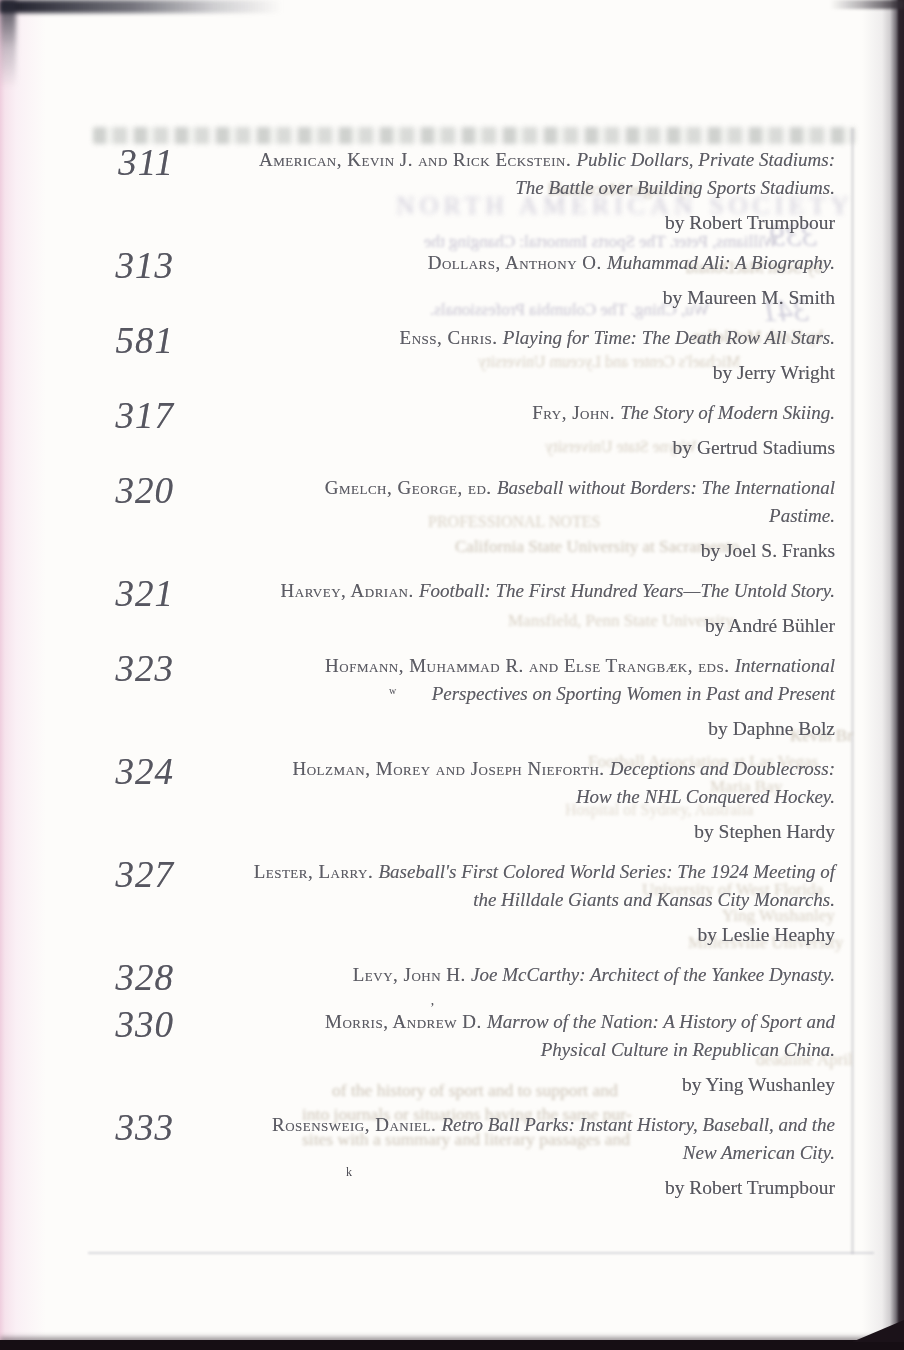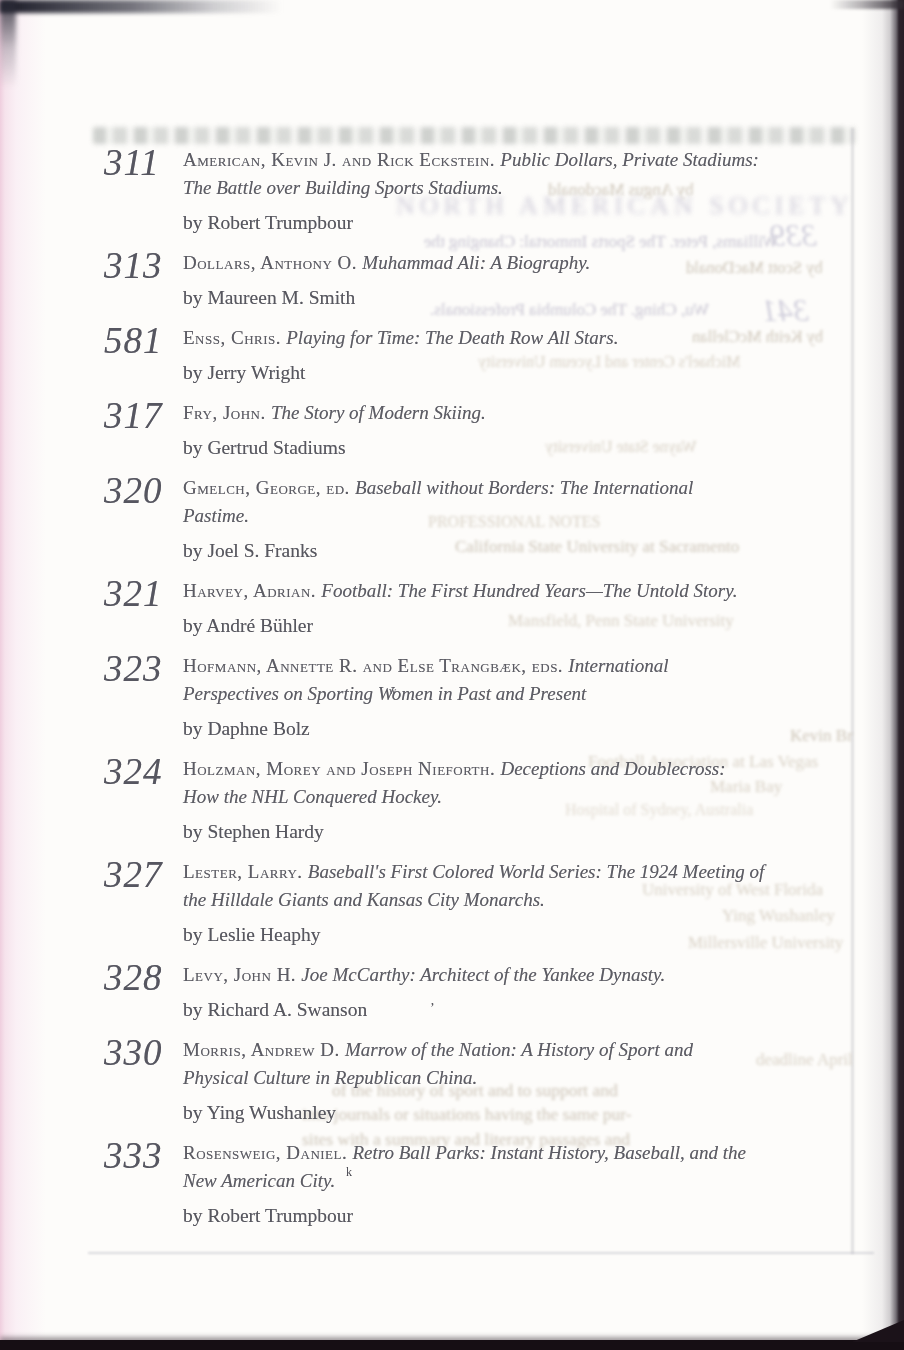--- a/index.html
+++ b/index.html
@@ -39,21 +39,21 @@
   .g.it{font-style:italic;}
   .g.caps{color:#cbc8d6;filter:blur(2.6px);opacity:.9;}
   .g.lav{color:#c7c4d2;}
   .g.lav2{color:#d0cedb;}
   .g.tan2{color:#cdc5b8;}
   .g.tan3{color:#d8d1c5;}
   .g.tan4{color:#e2dcd2;}
   .pen-mark{position:absolute;color:#4c4c54;filter:blur(.3px);line-height:1;}
 
   
-  .entries{position:absolute;left:104px;top:146px;width:740px;z-index:2;}
+  .entries{position:absolute;left:95px;top:146px;width:740px;z-index:2;text-align:right;}
   .entry{display:flex;margin-bottom:12px;}
   .enum{flex:0 0 79px;width:79px;font-style:italic;font-size:37px;line-height:1;color:#565660;
     margin-top:-2px;letter-spacing:1px;text-shadow:0 0 .6px rgba(86,86,96,.5);}
   .etext{width:661px;font-size:19px;line-height:28px;color:#5c5c64;text-shadow:0 0 .5px rgba(92,92,100,.5);}
   .eauthors{font-variant:small-caps;letter-spacing:.5px;}
   .etitle{font-style:italic;white-space:pre-line;}
   .ereviewer{margin-top:7px;font-size:19.5px;color:#57575f;}
 </style>
 </head>
 <body>
@@ -159,21 +159,21 @@
         <span class="eauthors">Harvey, Adrian. </span><span class="etitle">Football: The First Hundred Years—The Untold Story.</span>
       </div>
       <div class="ereviewer">by André Bühler</div>
     </div>
   </div>
 
   <div class="entry">
     <div class="enum">323</div>
     <div class="etext">
       <div>
-        <span class="eauthors">Hofmann, Annette R. and Else Trangbæk, eds. </span><span class="etitle">International
+        <span class="eauthors">Hofmann, Muhammad R. and Else Trangbæk, eds. </span><span class="etitle">International
 Perspectives on Sporting Women in Past and Present</span>
       </div>
       <div class="ereviewer">by Daphne Bolz</div>
     </div>
   </div>
 
   <div class="entry">
     <div class="enum">324</div>
     <div class="etext">
       <div>
@@ -194,21 +194,20 @@
       <div class="ereviewer">by Leslie Heaphy</div>
     </div>
   </div>
 
   <div class="entry">
     <div class="enum">328</div>
     <div class="etext">
       <div>
         <span class="eauthors">Levy, John H. </span><span class="etitle">Joe McCarthy: Architect of the Yankee Dynasty.</span>
       </div>
-      <div class="ereviewer">by Richard A. Swanson</div>
     </div>
   </div>
 
   <div class="entry">
     <div class="enum">330</div>
     <div class="etext">
       <div>
         <span class="eauthors">Morris, Andrew D. </span><span class="etitle">Marrow of the Nation: A History of Sport and
 Physical Culture in Republican China.</span>
       </div>

